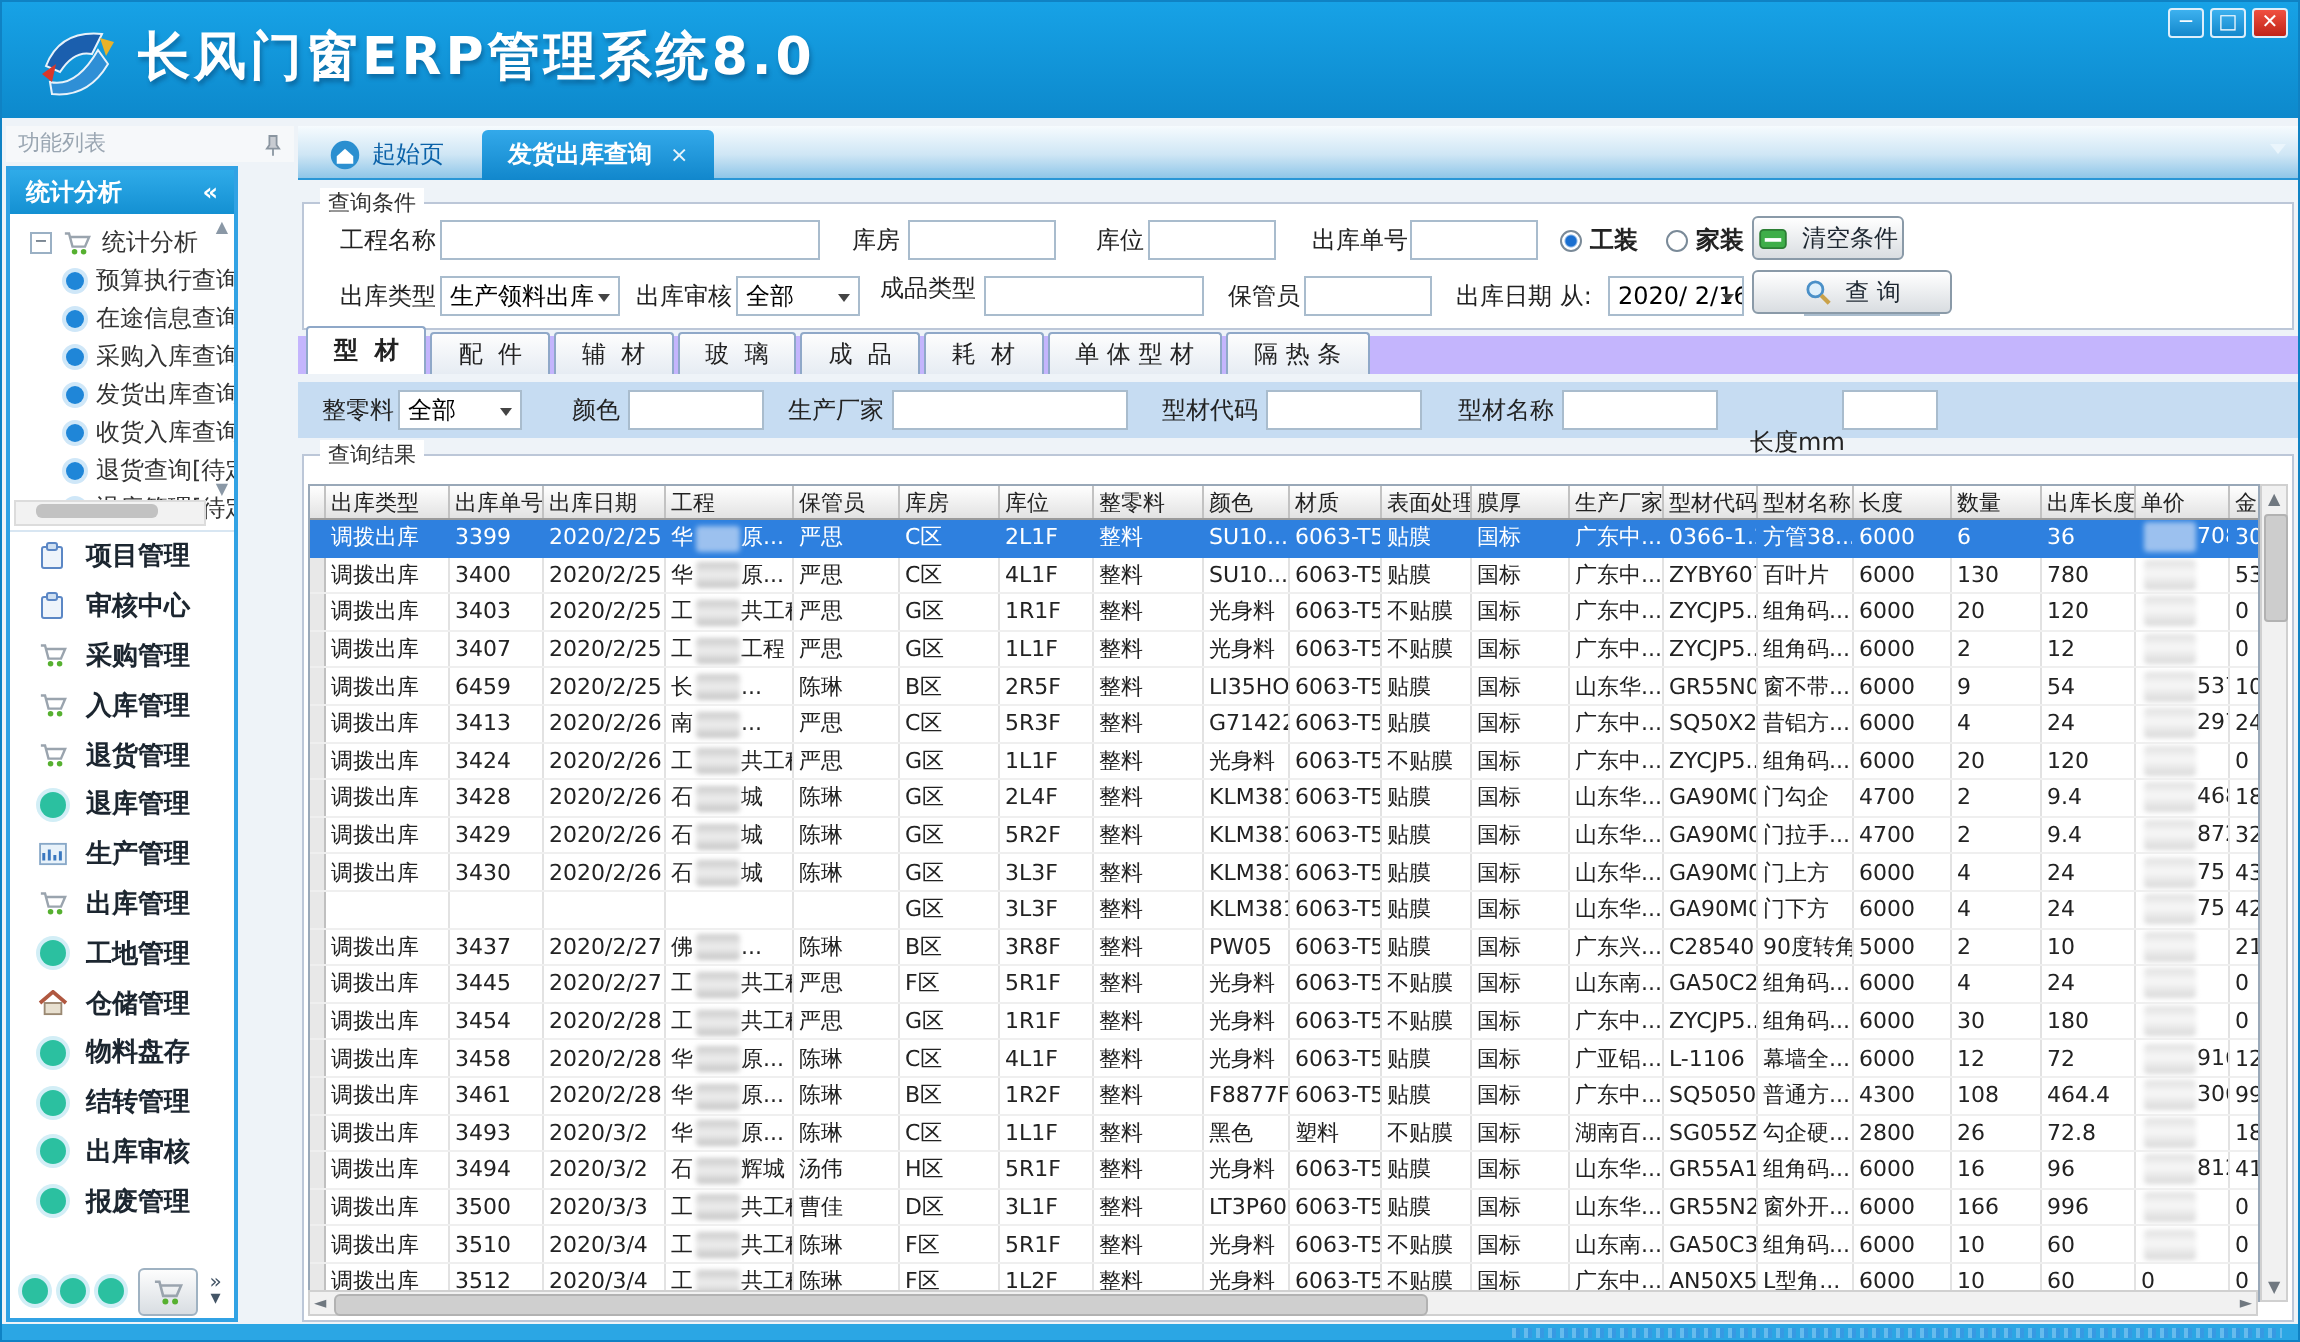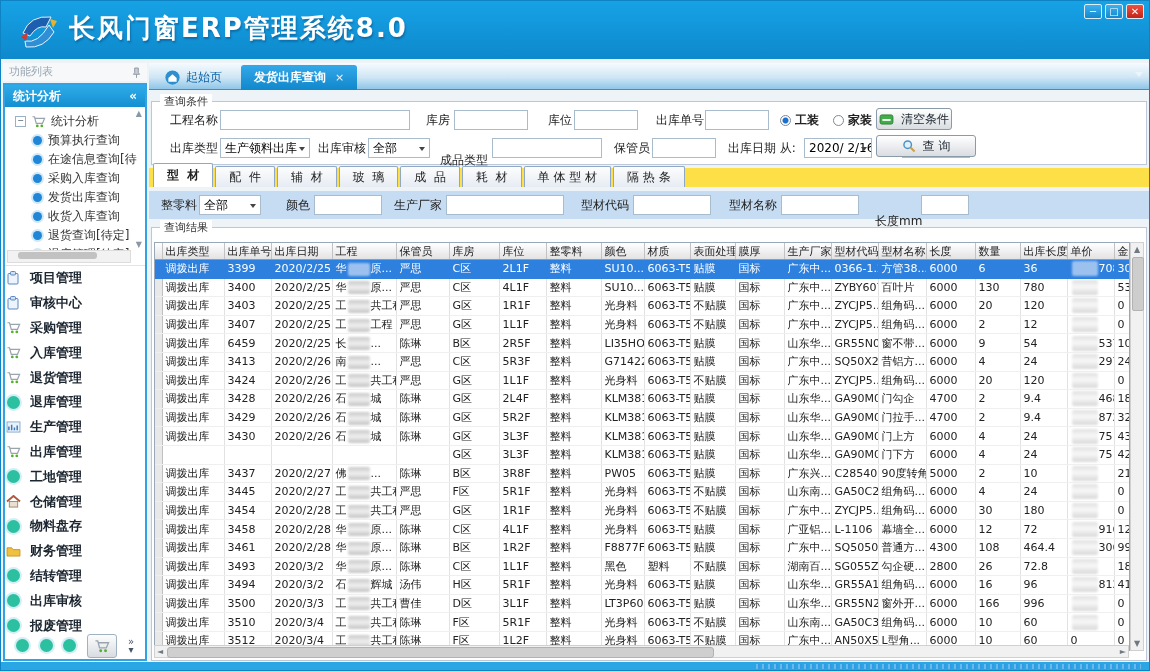--- a/index.html
+++ b/index.html
@@ -8,32 +8,32 @@
   .titlebar{position:absolute;left:0;top:0;width:100%;height:58px;background:linear-gradient(#17a2e6,#0d89cc);}
   .logo{position:absolute;left:12px;top:5px;width:48px;height:48px;}
   .apptitle{position:absolute;left:68px;top:10px;color:#fff;font-size:26px;font-weight:bold;letter-spacing:2px;text-shadow:1px 2px 2px rgba(0,40,80,.35);}
   .winctl{position:absolute;top:3px;right:5px;display:flex;gap:3px;}
   .wbtn{width:18px;height:15px;font-size:10px;line-height:13px;text-align:center;color:#fff;background:linear-gradient(#3db1ef,#1388cc);border:1px solid #dceefb;border-radius:2px;box-sizing:border-box;cursor:default;}
   .wbtn.close{background:linear-gradient(#f05040,#c02418);font-weight:bold;}
   .userbar{position:absolute;right:16px;top:32px;display:flex;gap:16px;align-items:center;color:#fff;font-size:12px;}
   .userbar .uitem{display:flex;align-items:center;gap:5px;}
   
   .funcstrip{position:absolute;left:2px;top:62px;width:144px;height:18px;background:#f6f8fa;color:#9aa6b2;font-size:11px;line-height:18px;padding:0 6px;box-sizing:border-box;display:flex;justify-content:space-between;align-items:center;}
-  .sidebox{position:absolute;left:2px;top:82px;width:144px;height:578px;background:#fff;border:2px solid #31a2e4;box-sizing:border-box;}
+  .sidebox{position:absolute;left:2px;top:82px;width:116px;height:578px;background:#fff;border:2px solid #31a2e4;box-sizing:border-box;}
   .secheader{height:22px;background:linear-gradient(#2fabe9,#1490d2);color:#fff;font-size:12px;font-weight:bold;line-height:22px;padding:0 8px;display:flex;justify-content:space-between;align-items:center;}
   .tree{position:relative;height:158px;border-bottom:1px solid #d8e6f2;font-size:12px;color:#333;overflow:hidden;}
   .tree-root{display:flex;align-items:center;gap:5px;padding:6px 2px 2px 10px;height:16px;}
   .expander{width:9px;height:9px;border:1px solid #9ab0c4;background:#fff;font-size:8px;line-height:7px;text-align:center;color:#456;}
   .titem{display:flex;align-items:center;gap:6px;padding-left:28px;height:19px;white-space:nowrap;}
   .tdot{flex:0 0 9px;width:9px;height:9px;border-radius:50%;background:#1f86d8;box-shadow:0 0 0 2px #cfe7f8;}
   .tree-hscroll{position:absolute;left:2px;right:14px;bottom:2px;height:11px;background:#f2f2f2;border:1px solid #dcdcdc;}
   .tree-hscroll .thumb{position:absolute;left:10px;top:1px;height:7px;width:65%;background:#c2c2c2;border-radius:3px;}
   .sarr{position:absolute;font-size:8px;color:#8a98a6;right:3px;}
   .menu{position:relative;font-size:13px;font-weight:bold;color:#1c2630;}
-  .mitem{height:24.8px;display:flex;align-items:center;gap:9px;cursor:default;}
+  .mitem{height:24.8px;display:flex;align-items:center;gap:9px;padding-left:13px;cursor:default;}
   .mitem .ic{width:16px;display:flex;justify-content:center;}
   .gdot{width:13px;height:13px;border-radius:50%;background:#2bc0a0;box-shadow:0 0 0 2px #d2eef6;}
   .sidebottom{position:absolute;left:0;bottom:1px;width:100%;height:25px;display:flex;align-items:center;justify-content:space-evenly;}
   .cartbtn{width:28px;height:22px;background:linear-gradient(#fdfdfd,#d8dde2);border:1px solid #9fb2c2;border-radius:3px;display:flex;align-items:center;justify-content:center;}
   .chev{font-size:10px;color:#456;line-height:8px;text-align:center;}
   
   .tabstrip{position:absolute;left:148px;top:62px;width:1000px;height:27px;background:linear-gradient(#f6fbfe,#cfe6f5 55%,#8fc6e8);border-bottom:1px solid #2996d6;box-sizing:border-box;}
   .tab-home{position:absolute;left:6px;top:3px;height:23px;display:flex;align-items:center;gap:6px;padding:0 10px;color:#0b62a8;font-size:12px;cursor:default;}
   .tab-active{position:absolute;left:92px;top:2px;height:25px;display:flex;align-items:center;gap:9px;padding:0 13px;background:linear-gradient(#33a9ea,#1187cc);color:#fff;font-weight:bold;font-size:12px;border-radius:3px 3px 0 0;cursor:default;}
   .tab-close{font-size:11px;font-weight:normal;opacity:.9;}
@@ -43,21 +43,21 @@
   .legend{position:absolute;top:-8px;left:8px;background:#fff;padding:0 4px;font-size:11px;color:#333;}
   .fld{position:absolute;font-size:12px;color:#222;line-height:20px;white-space:nowrap;}
   .inp{position:absolute;height:20px;border:1px solid #a9bccd;background:#fff;box-sizing:border-box;font-size:12px;padding:0 3px;font-family:inherit;}
   .dd{position:absolute;height:20px;border:1px solid #a9bccd;background:#fff;box-sizing:border-box;font-size:12px;line-height:18px;padding:0 14px 0 4px;white-space:nowrap;overflow:hidden;}
   .dd .caret{position:absolute;right:4px;top:8px;width:0;height:0;border-left:3.5px solid transparent;border-right:3.5px solid transparent;border-top:4.5px solid #444;}
   .btn{position:absolute;height:22px;background:linear-gradient(#ffffff,#d9dde1);border:1px solid #8a9aa8;border-radius:3px;font-size:12px;color:#1c2630;display:flex;align-items:center;justify-content:center;gap:7px;box-sizing:border-box;cursor:default;}
   .radio{position:absolute;display:flex;align-items:center;gap:4px;font-size:12px;color:#222;font-weight:bold;}
   .rdot{width:11px;height:11px;border-radius:50%;border:1px solid #7a8a98;background:#fff;box-sizing:border-box;}
   .rdot.on{background:radial-gradient(circle,#1a6fd0 0 2.5px,#fff 3.5px);}
   
-  .mattabs{position:absolute;left:148px;top:167px;width:1000px;height:19px;background:#fde047;display:flex;align-items:flex-end;padding-left:4px;box-sizing:border-box;}
+  .mattabs{position:absolute;left:148px;top:167px;width:1000px;height:19px;background:#c4b5fd;display:flex;align-items:flex-end;padding-left:4px;box-sizing:border-box;}
   .mtab{height:20px;line-height:20px;padding:0 13px;font-size:12px;background:linear-gradient(#fdfdfd,#e6ecf3);border:1px solid #8fa8c8;border-bottom:none;border-radius:2px 2px 0 0;margin-right:2px;color:#222;white-space:pre;cursor:default;}
   .mtab.active{background:#fff;height:23px;line-height:22px;font-weight:bold;}
   .subfilter{position:absolute;left:148px;top:190px;width:1000px;height:28px;background:#c6dcf2;}
   
   .gridwrap{position:absolute;left:2px;top:14px;width:976px;height:409px;overflow:hidden;border:1px solid #99a8b8;box-sizing:border-box;}
   table.grid{border-collapse:collapse;table-layout:fixed;width:976px;font-size:11px;}
   .grid th{height:16px;background:linear-gradient(#ffffff,#e2e2e2);border-right:1px solid #c2c2c2;border-bottom:1px solid #9a9a9a;font-weight:normal;text-align:left;padding:0 3px;white-space:nowrap;overflow:hidden;color:#222;}
   .grid td{height:17.6px;border-right:1px solid #e2e2e2;border-bottom:1px solid #efefef;padding:0 3px;white-space:nowrap;overflow:hidden;color:#222;}
   .grid td.ind{background:#e8e8e8;border-right:1px solid #c0c0c0;padding:0;}
   .grid tr.sel td{background:#2e80df;color:#fff;border-color:#2e80df;}
@@ -244,28 +244,20 @@
           <span>仓储管理</span>
         </div>
         <div class="mitem">
           <span class="ic">
             <span class="gdot"></span>
           </span>
           <span>物料盘存</span>
         </div>
         <div class="mitem">
           <span class="ic">
-            <svg width="15" height="12" viewBox="0 0 16 13">
-              <path d="M1 3h5l1.5 2H15v7H1z" fill="#f0c040" stroke="#c89820"></path>
-            </svg>
-          </span>
-          <span>财务管理</span>
-        </div>
-        <div class="mitem">
-          <span class="ic">
             <span class="gdot"></span>
           </span>
           <span>结转管理</span>
         </div>
         <div class="mitem">
           <span class="ic">
             <span class="gdot"></span>
           </span>
           <span>出库审核</span>
         </div>
@@ -331,21 +323,21 @@
           <rect x="3.5" y="5.5" width="9" height="2" fill="#fff"></rect>
         </svg>
       <span>清空条件</span>
     </div>
 
     <span class="fld" style="left:18px;top:36px;">出库类型</span>
     <div class="dd" style="left:68px;top:36px;width:90px;"><span>生产领料出库</span><span class="caret"></span></div>
     <span class="fld" style="left:166px;top:36px;">出库审核</span>
     <div class="dd" style="left:216px;top:36px;width:62px;"><span>全部</span><span class="caret"></span></div>
 
-    <span class="fld" style="left:288px;top:48px;">成品类型</span>
+    <span class="fld" style="left:288px;top:32px;">成品类型</span>
     <input class="inp" style="left: 340px; top: 36px; width: 110px;">
 
     <span class="fld" style="left:462px;top:36px;">保管员</span>
     <input class="inp" style="left: 500px; top: 36px; width: 64px;">
     <span class="fld" style="left:576px;top:36px;">出库日期 从:</span>
     <div class="dd" style="left:652px;top:36px;width:68px;"><span>2020/ 2/16</span><span class="caret"></span></div>
     <span class="fld" style="left:728px;top:36px;">到:</span>
     <div class="dd" style="left:750px;top:36px;width:68px;"><span>2020/ 3/16</span><span class="caret"></span></div>
 
     <div class="btn" style="left:724px;top:33px;width:100px;">

